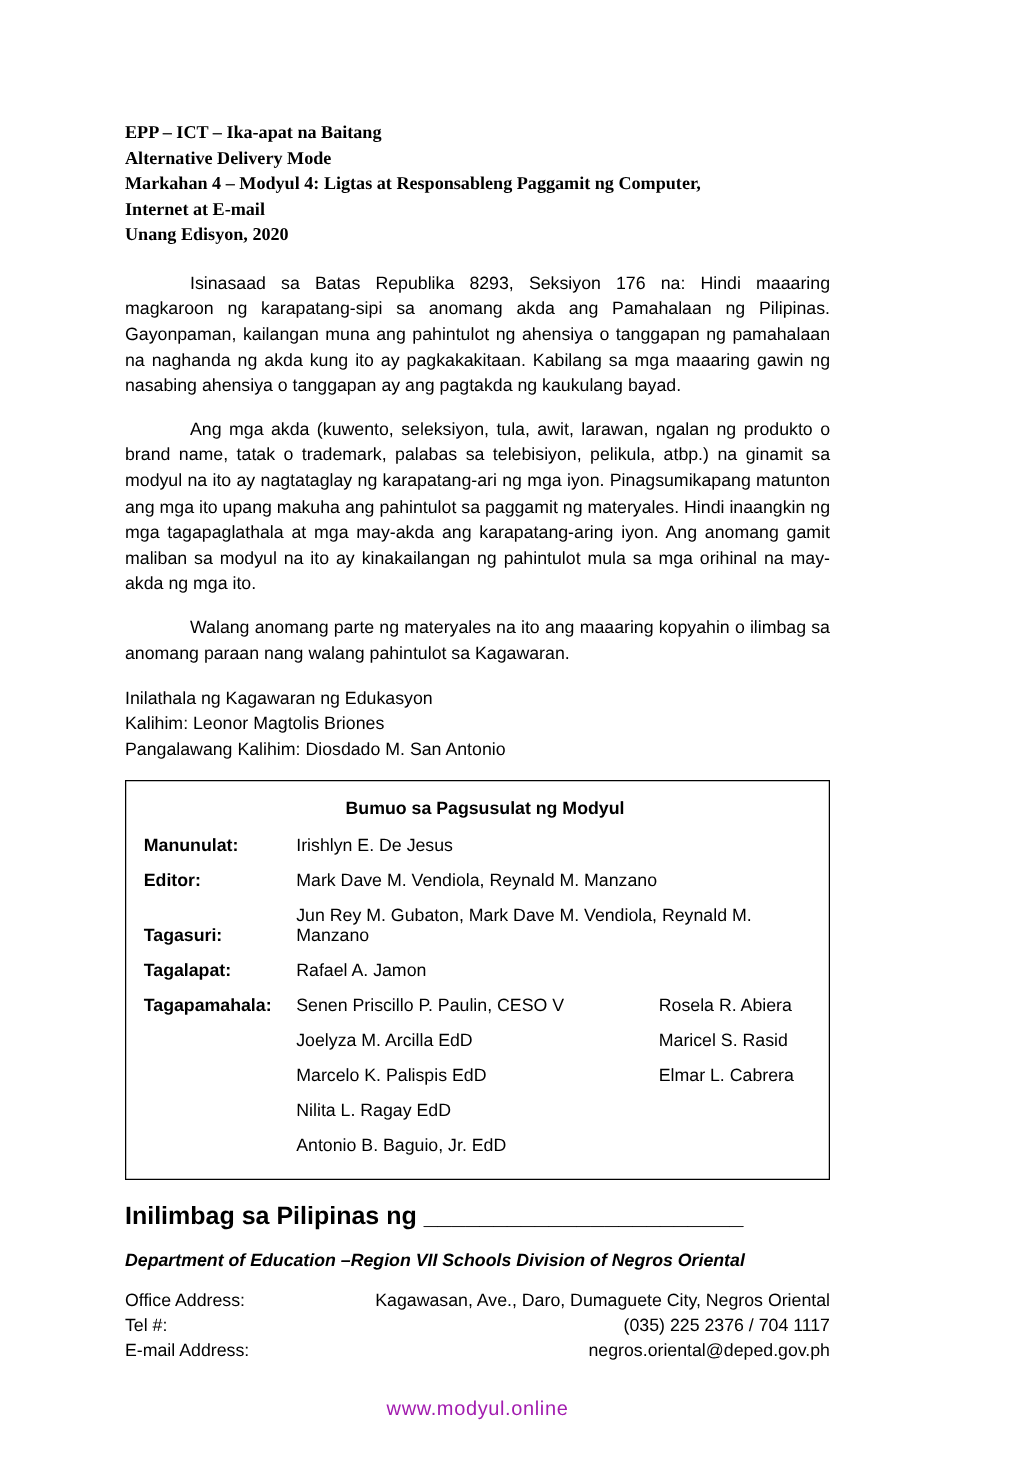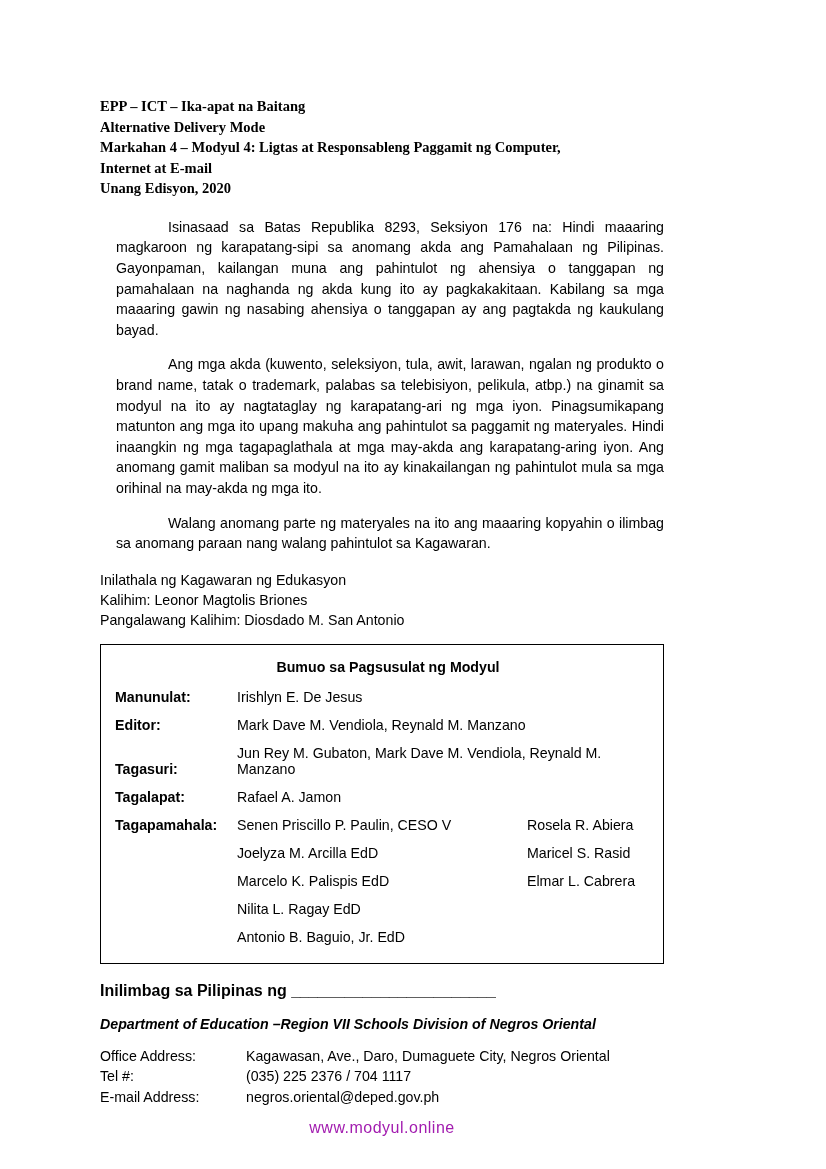--- a/index.html
+++ b/index.html
@@ -35,21 +35,21 @@
   .header-line.justified {
     text-align: justify;
     text-justify: inter-word;
   }
   .para {
     font-size: 14.2px;
     line-height: 1.45;
     text-align: justify;
     text-justify: inter-word;
     text-indent: 52px;
-    margin: 0 0 14px 16px;
+    margin: 0 0 14px 0;
   }
   .plain-line {
     font-size: 14.2px;
     line-height: 1.42;
     margin: 0;
   }
   .pub-block {
     margin-top: 16px;
     margin-bottom: 14px;
   }
@@ -97,21 +97,21 @@
   .credit-extra-row .spacer {
     width: 122px;
     flex: 0 0 122px;
   }
   .credit-extra-row:last-child {
     margin-bottom: 0;
   }
   .publish-line {
     margin-top: 18px;
     font-weight: bold;
-    font-size: 16px;
+    font-size: 20px;
   }
   .dept-line {
     margin-top: 16px;
     font-weight: bold;
     font-size: 14.2px;
     font-style: italic;
   }
   .contact-table {
     margin-top: 14px;
     font-size: 14.2px;
@@ -119,20 +119,21 @@
   }
   .contact-row {
     display: flex;
   }
   .contact-label {
     width: 146px;
     flex: 0 0 146px;
   }
   .contact-value {
     flex: 1 1 auto;
+    text-align: right;
   }
   .watermark {
     position: absolute;
     left: 0;
     right: 0;
     bottom: 32px;
     text-align: center;
     font-size: 16px;
     color: #a21caf;
     letter-spacing: 0.5px;

